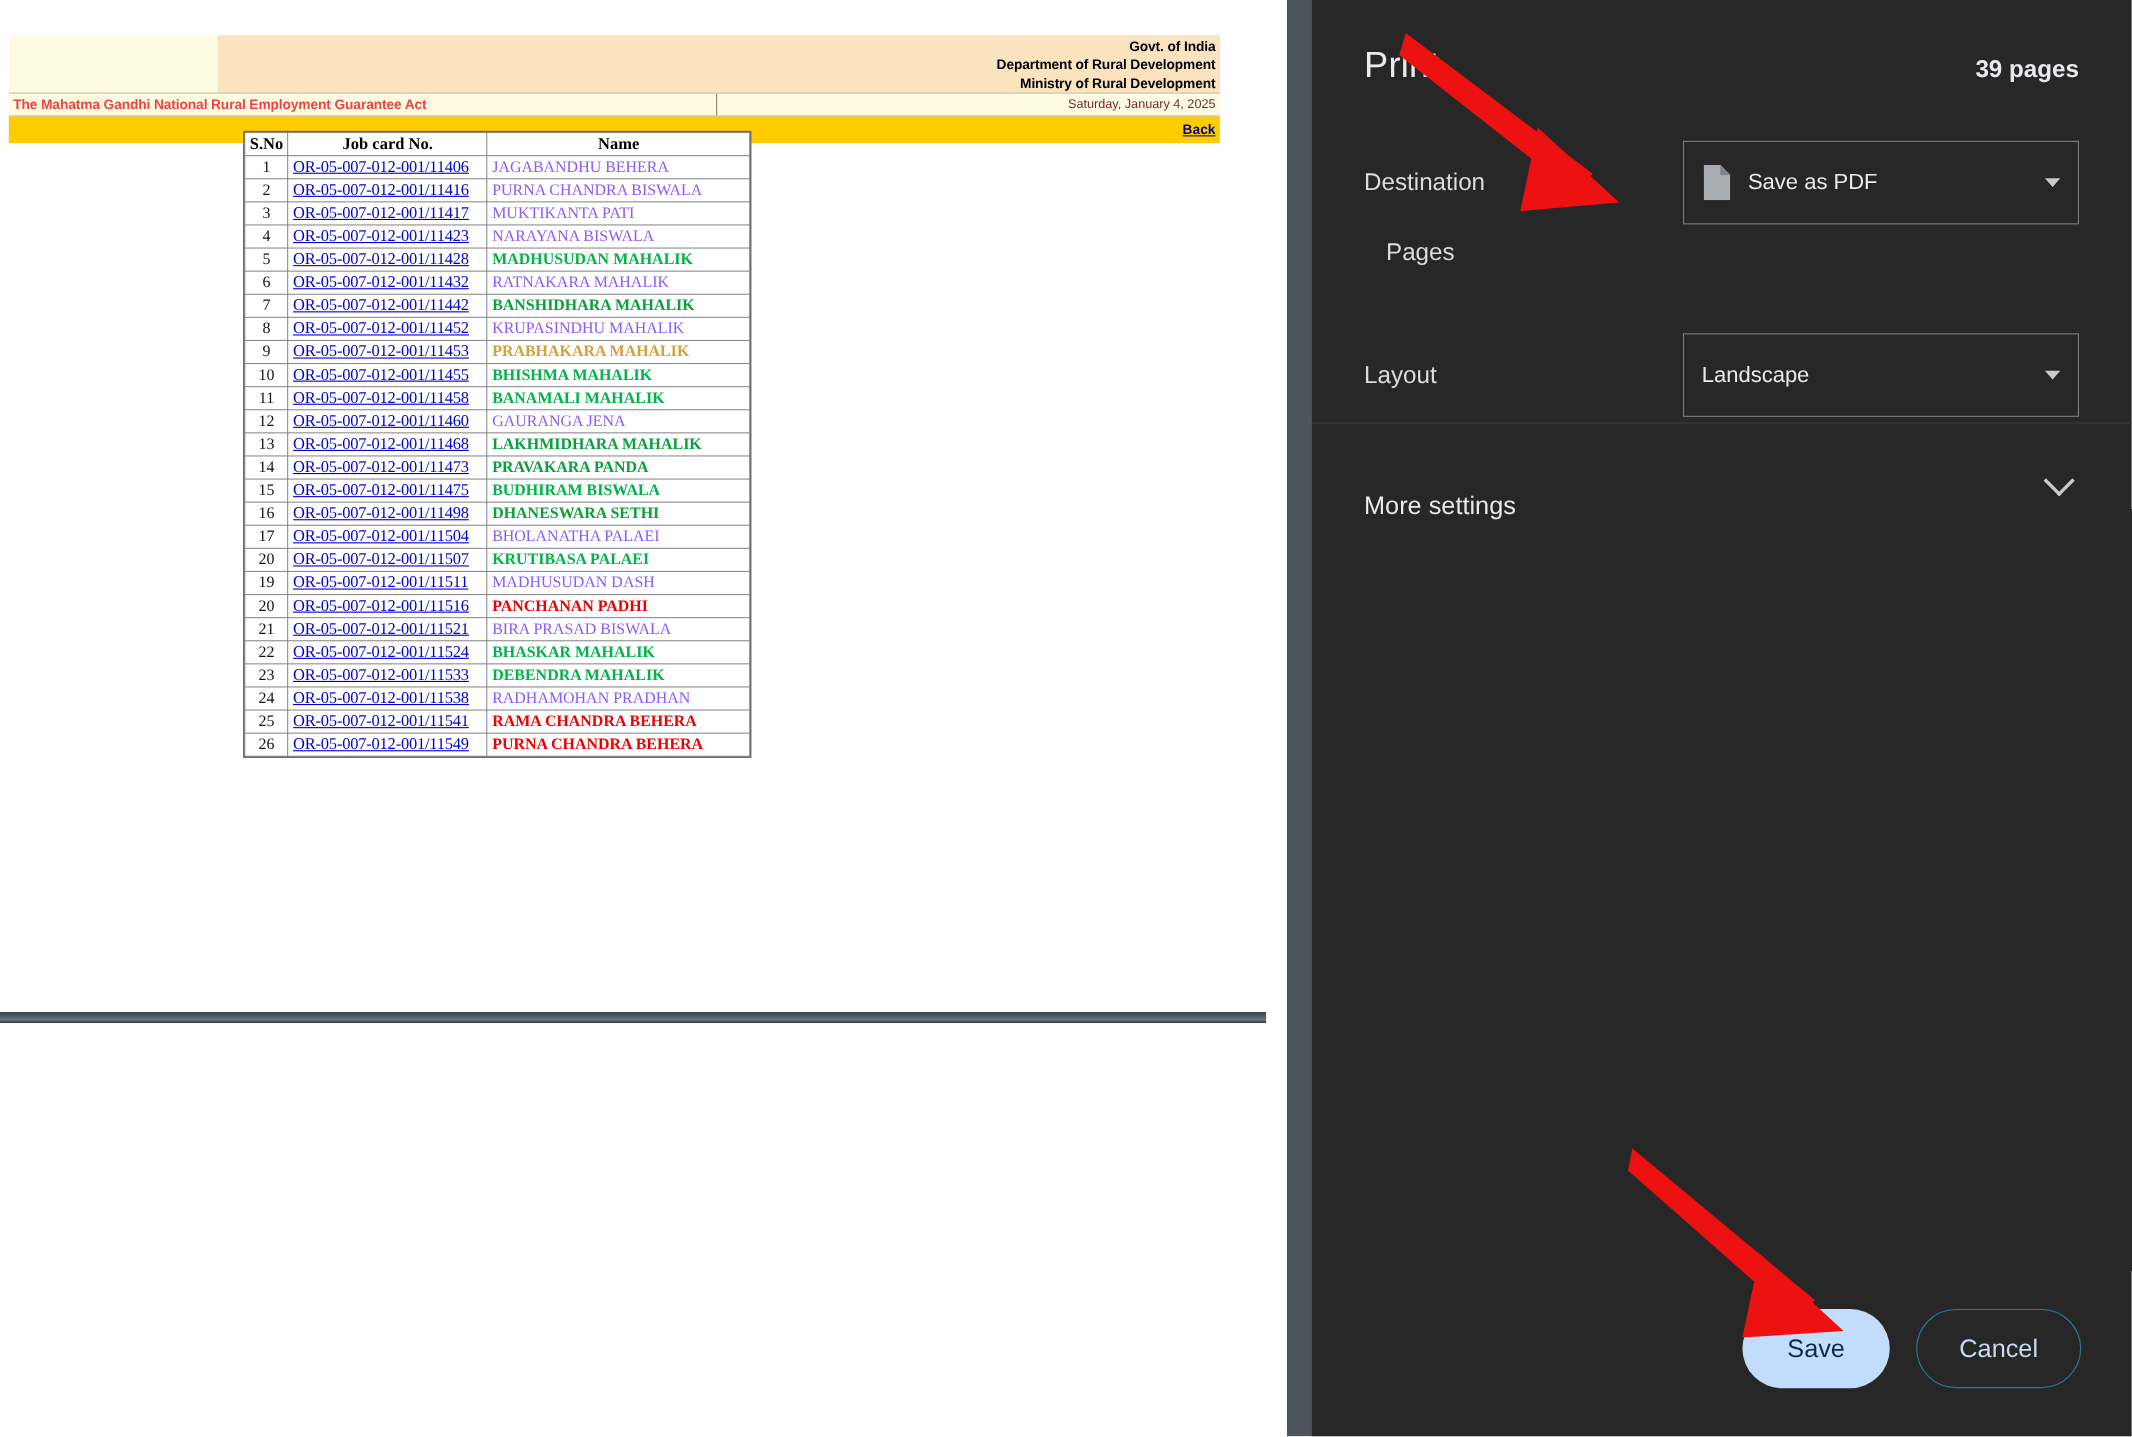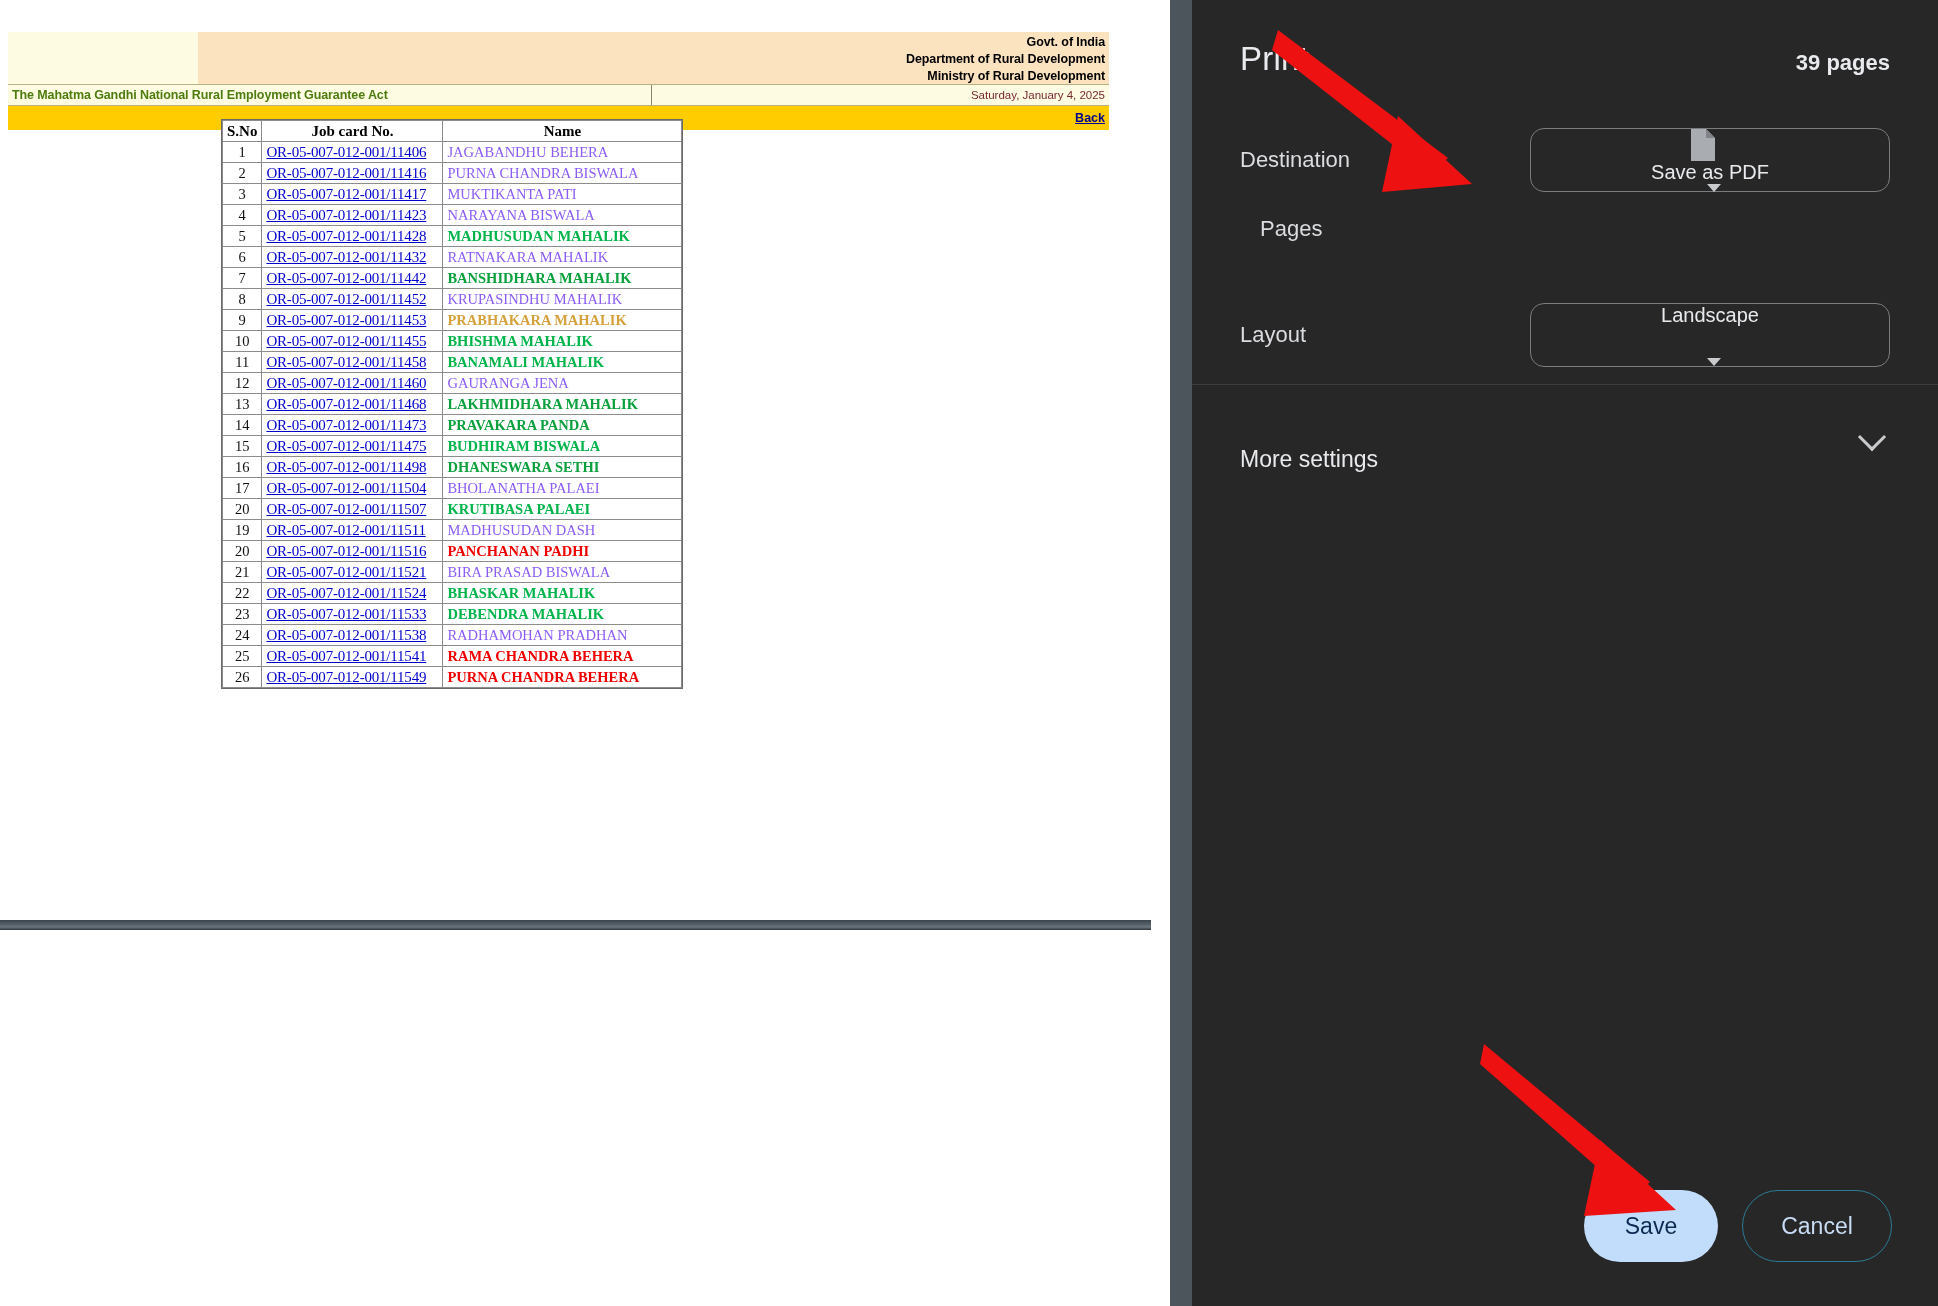--- a/index.html
+++ b/index.html
@@ -62,21 +62,21 @@
   .hdr-mid {
     display: flex;
     height: 22px;
     background: #fdfbe2;
     border-top: 1px solid #b8b184;
     border-bottom: 1px solid #b8b184;
   }
   .hdr-act {
     width: 644px;
     border-right: 1px solid #8a8667;
-    color: #4d7c0f;
+    color: #ef4444;
     font-size: 12.5px;
     font-weight: bold;
     padding-left: 4px;
     line-height: 21px;
     letter-spacing: -0.1px;
     white-space: nowrap;
   }
   .hdr-date {
     flex: 1;
     text-align: right;
@@ -212,29 +212,28 @@
     align-items: center;
   }
   .setting-label {
     width: 290px;
     font-size: 22px;
     color: #dadce0;
   }
   .select-box {
     position: relative;
     width: 360px;
-    height: 64px;
+    height: 76px;
     border: 1px solid #7a7d80;
-    border-radius: 14px;
+    border-radius: 0;
     background: transparent;
     display: flex;
     align-items: center;
     padding: 0 16px;
     cursor: pointer;
-    flex-direction: column;
   }
   .select-value {
     font-size: 20px;
     color: #e8eaed;
     flex: 1;
   }
   .caret {
     width: 0; height: 0;
     border-left: 7px solid transparent;
     border-right: 7px solid transparent;

